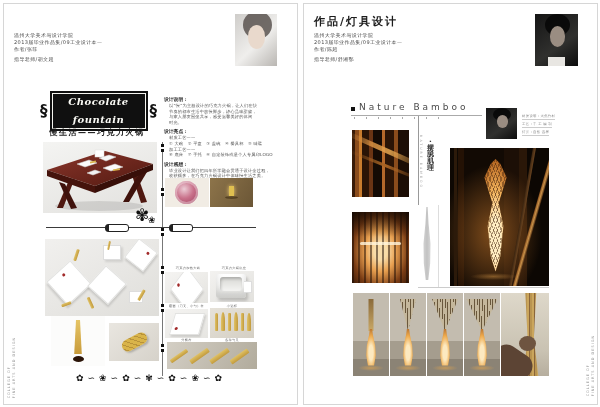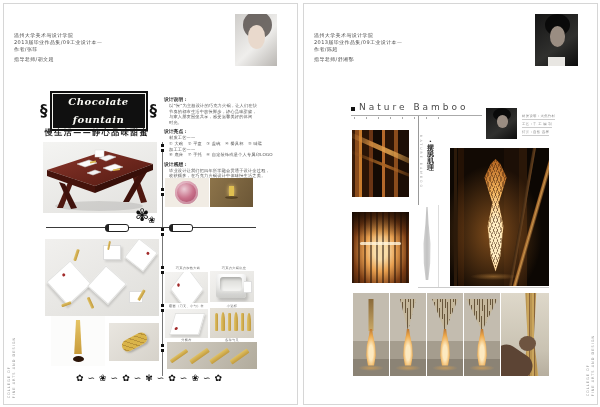--- a/index.html
+++ b/index.html
@@ -84,21 +84,21 @@
     <div class="abs portrait" style="left:231px;top:10px;width:42px;height:52px;">
       <div class="hair"></div>
       <div class="face"></div>
     </div>
 
     <div class="abs banner" style="left:36px;top:95px;width:117px;height:24px;">
       <span class="b-orn">§</span>
       <span class="b-plate">Chocolate fountain</span>
       <span class="b-orn">§</span>
     </div>
-    <div class="abs tagline" style="left:33px;top:123px;width:120px;">慢生活——静心品味甜蜜</div>
+    <div class="abs tagline" style="left:33px;top:123px;width:120px;">慢生活——巧克力火锅</div>
 
     <div class="abs" style="left:160px;top:89px;width:122px;">
       <div class="d-title">设计说明：</div>
       <div class="d-line d-ind">以“慢”为主题设计的巧克力火锅，让人们在快</div>
       <div class="d-line d-ind">节奏的都市生活中放慢脚步，静心品味甜蜜，</div>
       <div class="d-line d-ind">与家人朋友围坐共享，感受温馨美好的休闲</div>
       <div class="d-line d-ind">时光。</div>
       <div class="d-title">设计亮点：</div>
       <div class="d-line d-ind">材质工艺——</div>
       <div class="d-line d-ind">① 大碗　② 平盘　③ 盖碗　④ 餐具杯　⑤ 味碟</div>
@@ -234,20 +234,21 @@
     <div class="abs floral" style="left:40px;top:369px;width:214px;">✿∽❀∽✿∽✾∽✿∽❀∽✿</div>
 
     <div class="abs" style="left:3px;top:333px;display:flex;gap:1px;">
       <span class="vt">COLLEGE OF</span>
       <span class="vt">FINE ARTS AND DESIGN</span>
     </div>
   </div>
 
   <div class="page" style="left:303px;">
 
+    <div class="abs h-title" style="left:10px;top:10px;">作品/灯具设计</div>
     <div class="abs h-lines" style="left:10px;top:28px;width:170px;">
       <div>温州大学美术与设计学院</div>
       <div>2013届毕业作品集/09工业设计本一</div>
       <div>作者/陈超</div>
       <div class="h-advisor">指导老师/舒湘鄂</div>
     </div>
     <div class="abs portrait dark" style="left:231px;top:10px;width:43px;height:52px;">
       <div class="hair"></div>
       <div class="face"></div>
       <div class="abs" style="left:30%;bottom:0;width:40%;height:18%;background:#e8e6e2;"></div>

